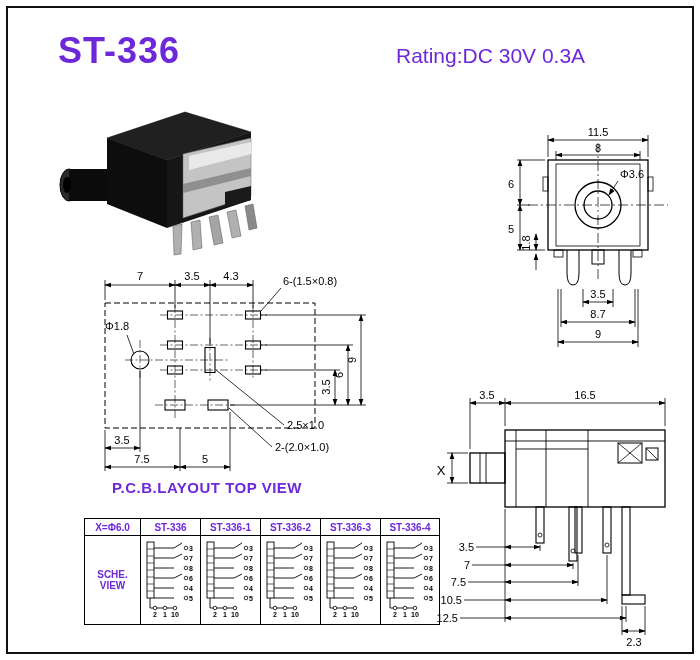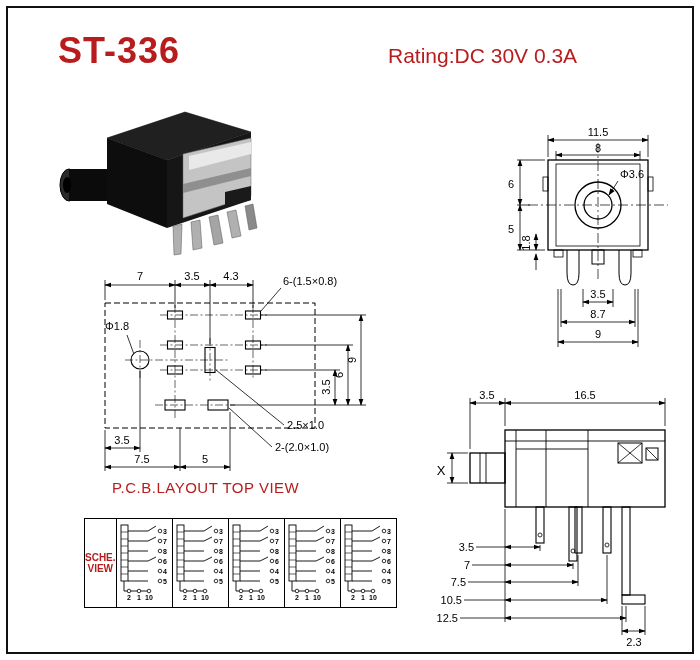--- a/index.html
+++ b/index.html
@@ -1,21 +1,21 @@
 <!DOCTYPE html>
 <html><head>
 <meta charset="utf-8">
 <style>
   html,body{margin:0;padding:0;background:#fff;}
   .page{position:relative;width:700px;height:660px;background:#fff;overflow:hidden;
-        font-family:"Liberation Sans",sans-serif;color:#b91c1c;}
+        font-family:"Liberation Sans",sans-serif;color:#6d28d9;}
   .frame{position:absolute;left:6px;top:6px;right:6px;bottom:6px;border:2px solid #111;}
   .title{position:absolute;left:58px;top:30px;font-size:36px;font-weight:bold;letter-spacing:1px;}
-  .rating{position:absolute;left:388px;top:44px;font-size:21px;}
-  .caption{position:absolute;left:112px;top:479px;font-size:15px;font-weight:normal;letter-spacing:.5px;}
+  .rating{position:absolute;left:396px;top:44px;font-size:21px;}
+  .caption{position:absolute;left:112px;top:479px;font-size:15px;font-weight:bold;letter-spacing:.5px;}
   .abs{position:absolute;}
   svg text{font-family:"Liberation Sans",sans-serif;fill:#000;font-size:11px;}
   .variant-table{position:absolute;left:84px;top:518px;border-collapse:collapse;}
   .variant-table td{border:1.5px solid #000;text-align:center;vertical-align:middle;
         font-size:10px;font-weight:bold;padding:0 1px;height:16px;}
   .variant-table .schem-row td{height:88px;padding:0;}
   .schem-label{font-size:13px;line-height:1.15;}
   .schem text{font-size:7px;}
 </style>
 </head>
@@ -206,20 +206,28 @@
       <text x="42" y="184" text-anchor="end">7</text>
       <text x="38" y="201" text-anchor="end">7.5</text>
       <text x="34" y="219" text-anchor="end">10.5</text>
       <text x="30" y="237" text-anchor="end">12.5</text>
       <text x="206" y="261" text-anchor="middle">2.3</text>
     </g>
   </svg>
 
   <table class="variant-table">
     <tbody>
+        <tr>
+      <td style="width:53px">X=Φ6.0</td>
+      <td style="width:57px">ST-336</td>
+      <td style="width:57px">ST-336-1</td>
+      <td style="width:57px">ST-336-2</td>
+      <td style="width:57px">ST-336-3</td>
+      <td style="width:56px">ST-336-4</td>
+    </tr>
     <tr class="schem-row">
       <td class="schem-label">
         <div>SCHE.</div>
         <div>VIEW</div>
       </td>
       <td>
         <svg class="schem" width="55" height="86" viewBox="0 0 55 86">
           <g stroke="#000" fill="none" stroke-width="0.9">
             <rect x="4" y="6" width="7" height="56"></rect>
             <path d="M4,13 h7 M4,20 h7 M4,27 h7 M4,34 h7 M4,41 h7 M4,48 h7 M4,55 h7" stroke-width="0.6"></path>

